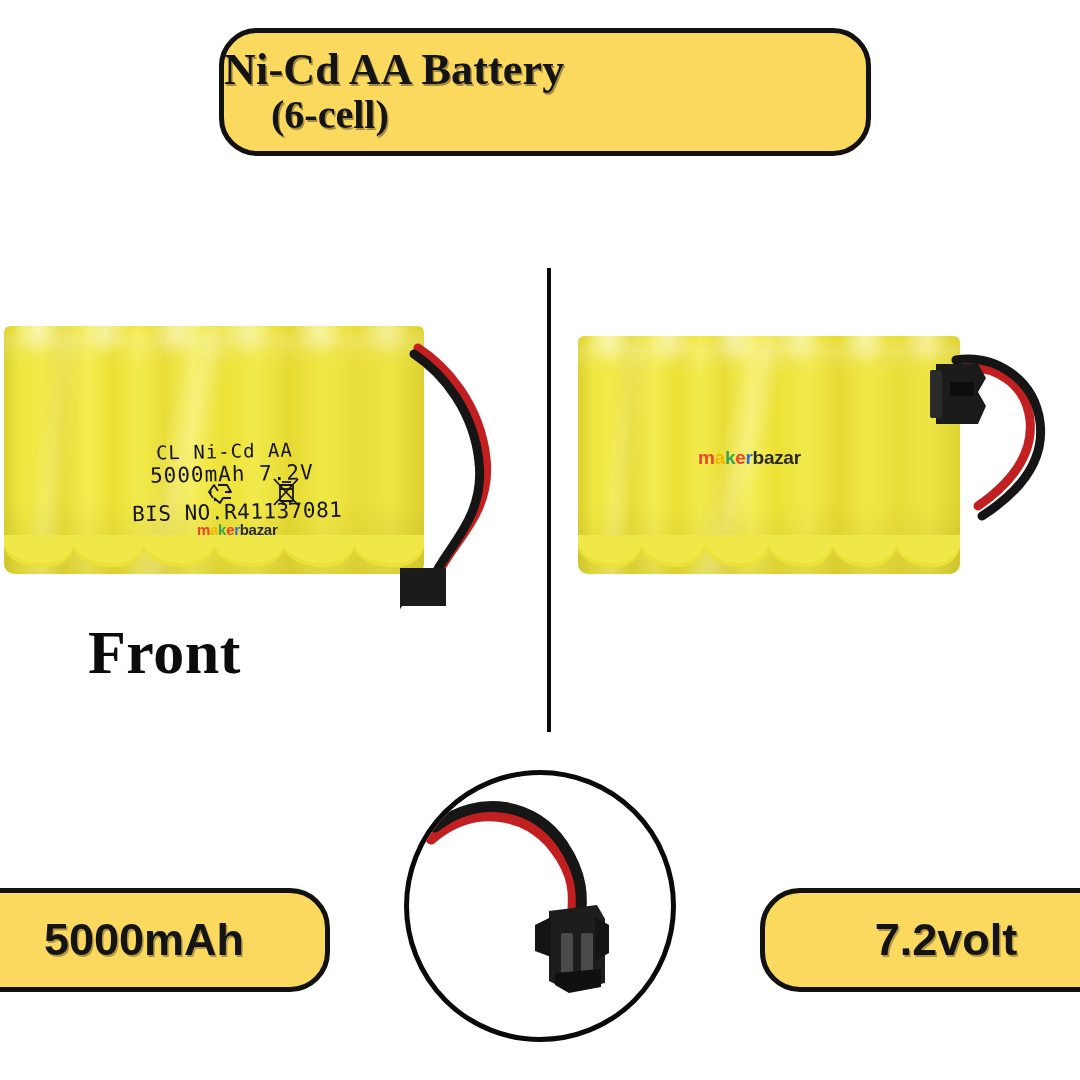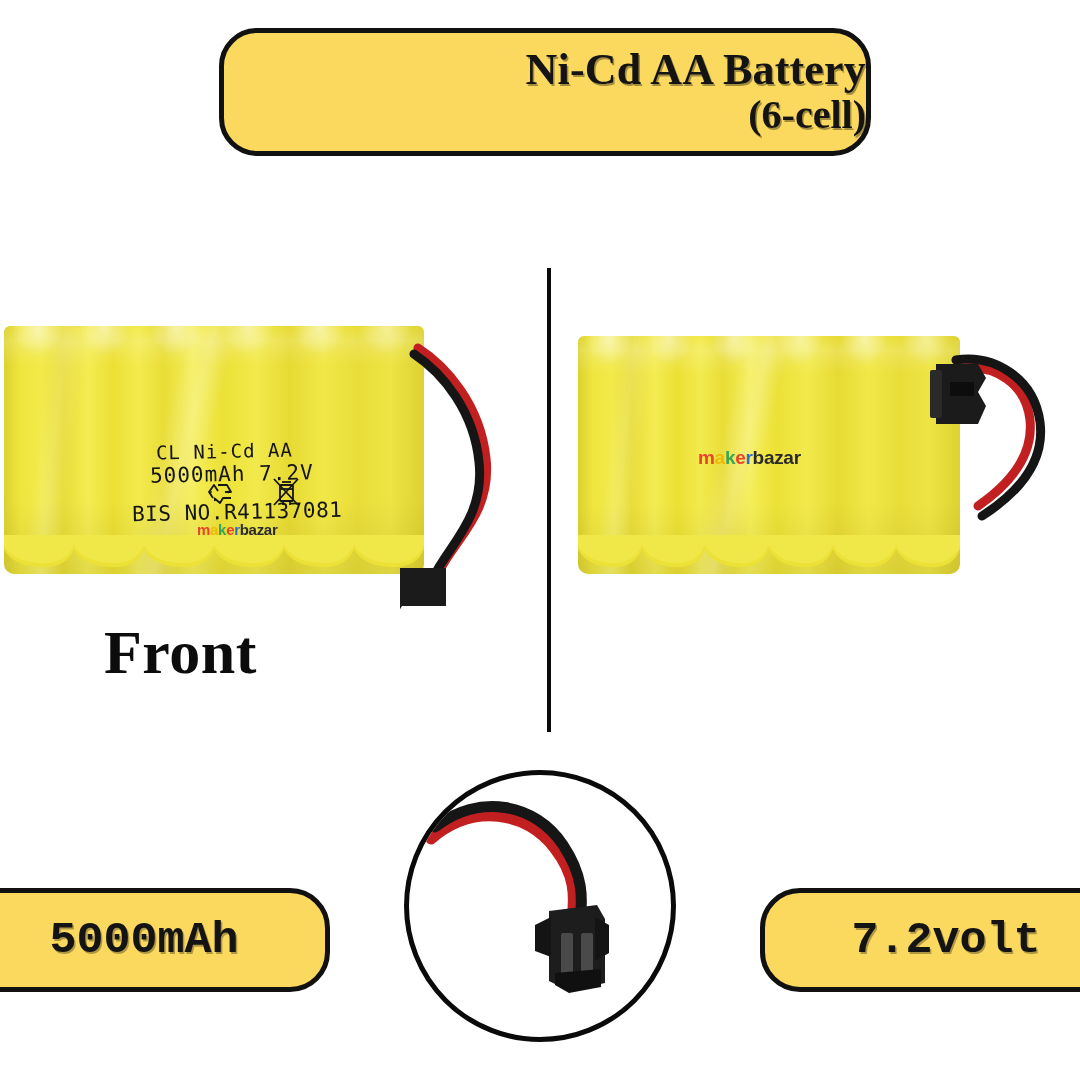--- a/index.html
+++ b/index.html
@@ -22,21 +22,21 @@
     left: 219px;
     top: 28px;
     width: 652px;
     height: 128px;
     background: #fbd85e;
     border: 5px solid #111111;
     border-radius: 38px;
     box-sizing: border-box;
     display: flex;
     flex-direction: column;
-    align-items: flex-end;
+    align-items: flex-start;
     justify-content: center;
     line-height: 1.06;
   }
   .title-line1 {
     font-size: 44px;
     font-weight: bold;
     color: #141414;
     letter-spacing: 0.2px;
     text-shadow: 1.5px 1.5px 0 rgba(0,0,0,0.35);
   }
@@ -176,21 +176,21 @@
     box-sizing: border-box;
     display: flex;
     align-items: center;
     justify-content: center;
     height: 104px;
   }
   .spec-badge span {
     font-size: 45px;
     font-weight: bold;
     color: #141414;
-    font-family: Liberation Mono, monospace;
+    font-family: Liberation Sans, sans-serif;
     text-shadow: 1.5px 1.5px 0 rgba(0,0,0,0.3);
   }
   .badge-left  { left: -42px; top: 888px; width: 372px; }
   .badge-right { left: 760px; top: 888px; width: 372px; }
 
   
   .conn-circle {
     position: absolute;
     left: 404px;
     top: 770px;
@@ -271,21 +271,21 @@
   <svg style="position:absolute; left:400px; top:330px;" width="180" height="320" viewBox="0 0 180 320">
     <path d="M18,18 C46,36 80,74 86,128 C92,182 56,208 40,240" fill="none" stroke="#c22020" stroke-width="9" stroke-linecap="round"></path>
     <path d="M14,24 C44,44 74,82 79,132 C85,186 50,214 34,246" fill="none" stroke="#151515" stroke-width="9" stroke-linecap="round"></path>
     <g>
       <path d="M-88,238 L46,238 L46,276 L2,276 L-8,292 L-18,276 L-88,276 Z" fill="#1b1b1b"></path>
       <rect x="-96" y="244" width="18" height="26" rx="2" fill="#262626"></rect>
       <path d="M-88,244 L-72,244 L-72,268 L-88,268 Z" fill="#0e0e0e"></path>
     </g>
   </svg>
 
-  <div class="view-caption" style="left:104px; top:617px;">Front</div>
+  <div class="view-caption" style="left:88px; top:617px;">Front</div>
 
   <div class="pack" style="left:578px; top:336px; width:382px; height:238px;">
     <div class="pack-body"></div>
     <div class="pack-top-dimples"></div>
     <div class="pack-sheen"></div>
     <svg class="pack-scallop" viewBox="0 0 382 40" preserveAspectRatio="none">
       <path d="M0,0 L382,0 L382,14
                Q375,34 350,32 Q326,30 318,14
                Q310,34 286,32 Q262,30 255,14
                Q247,34 223,32 Q199,30 191,14

